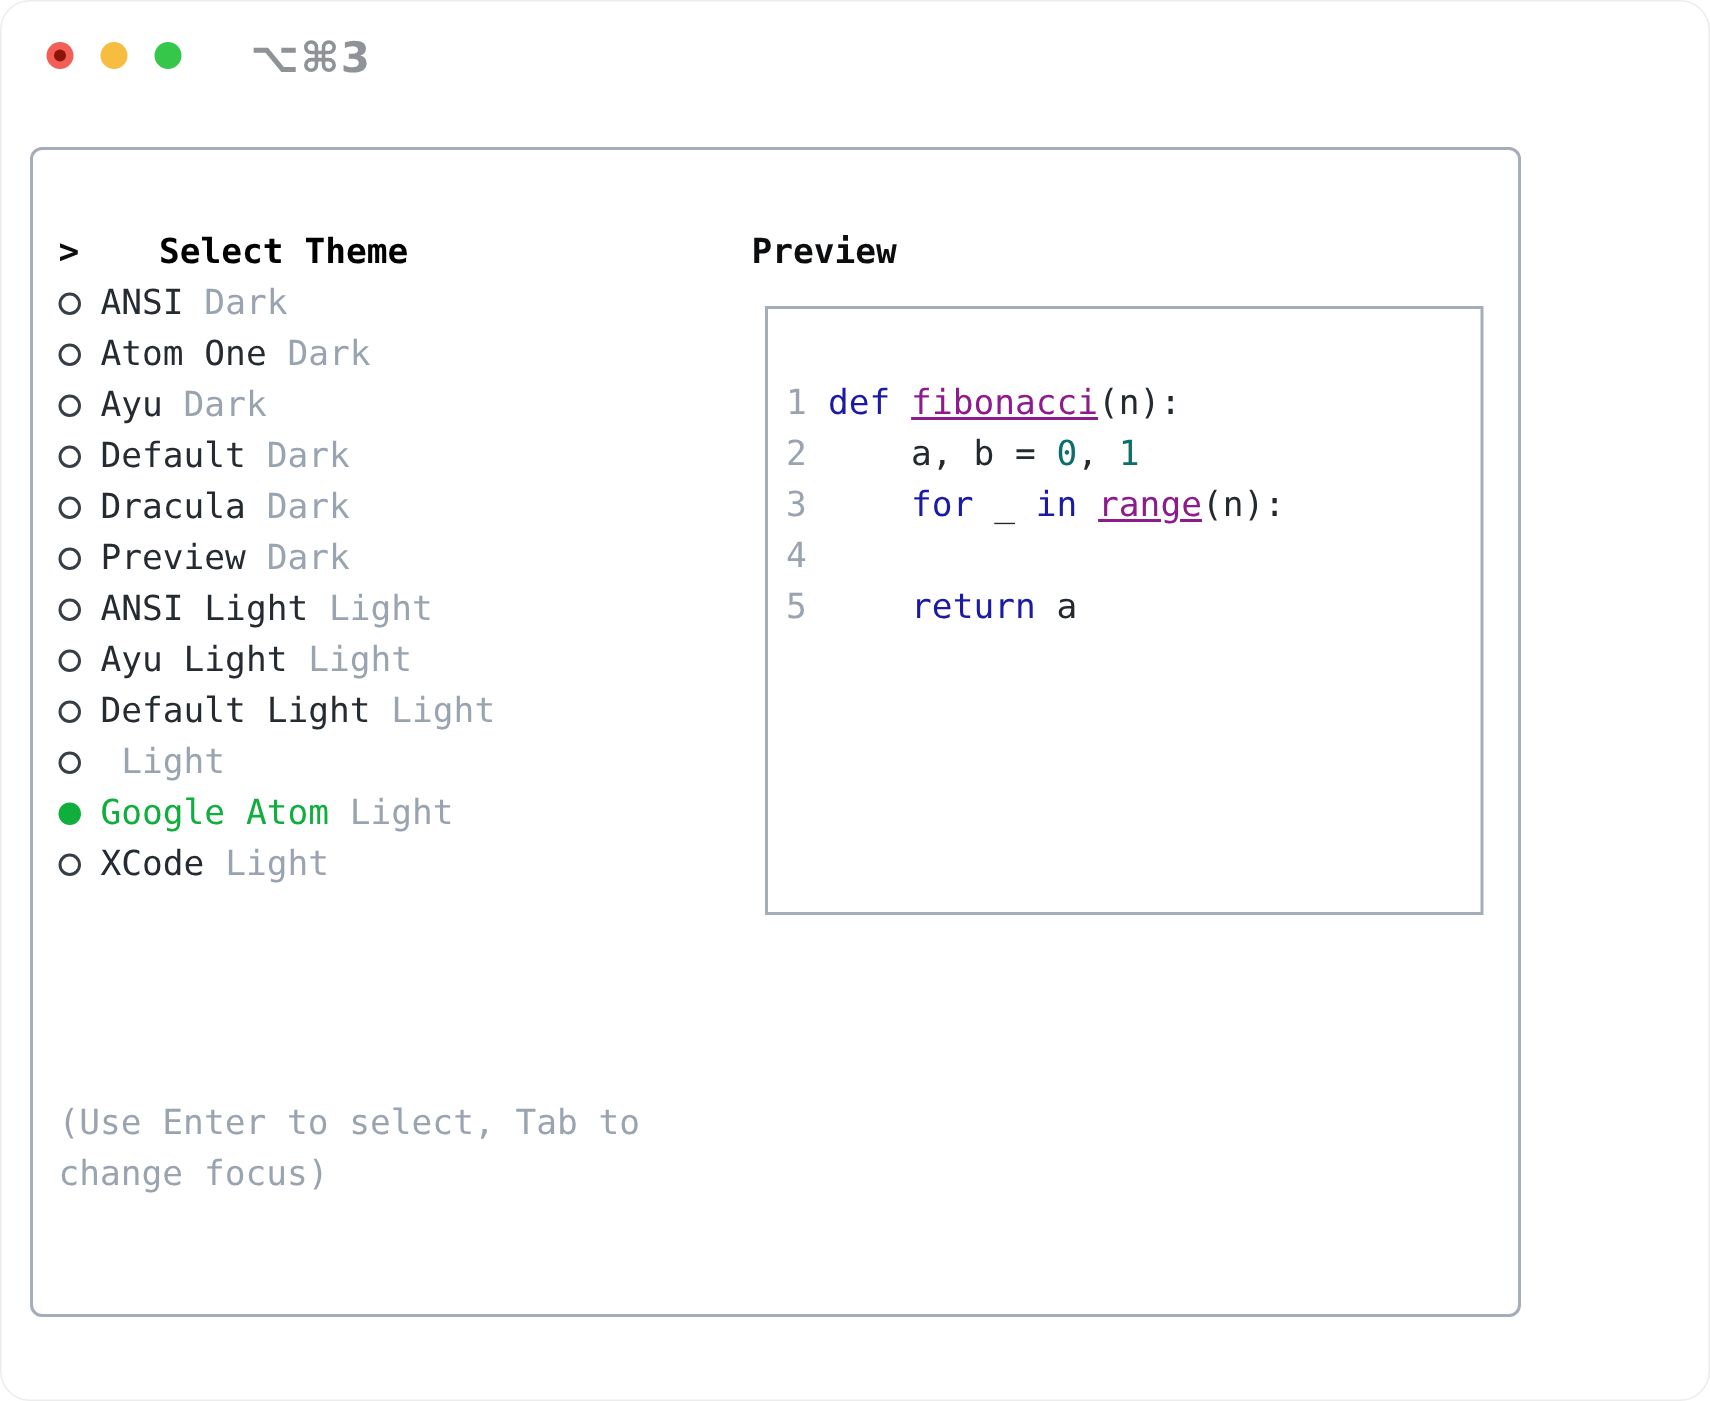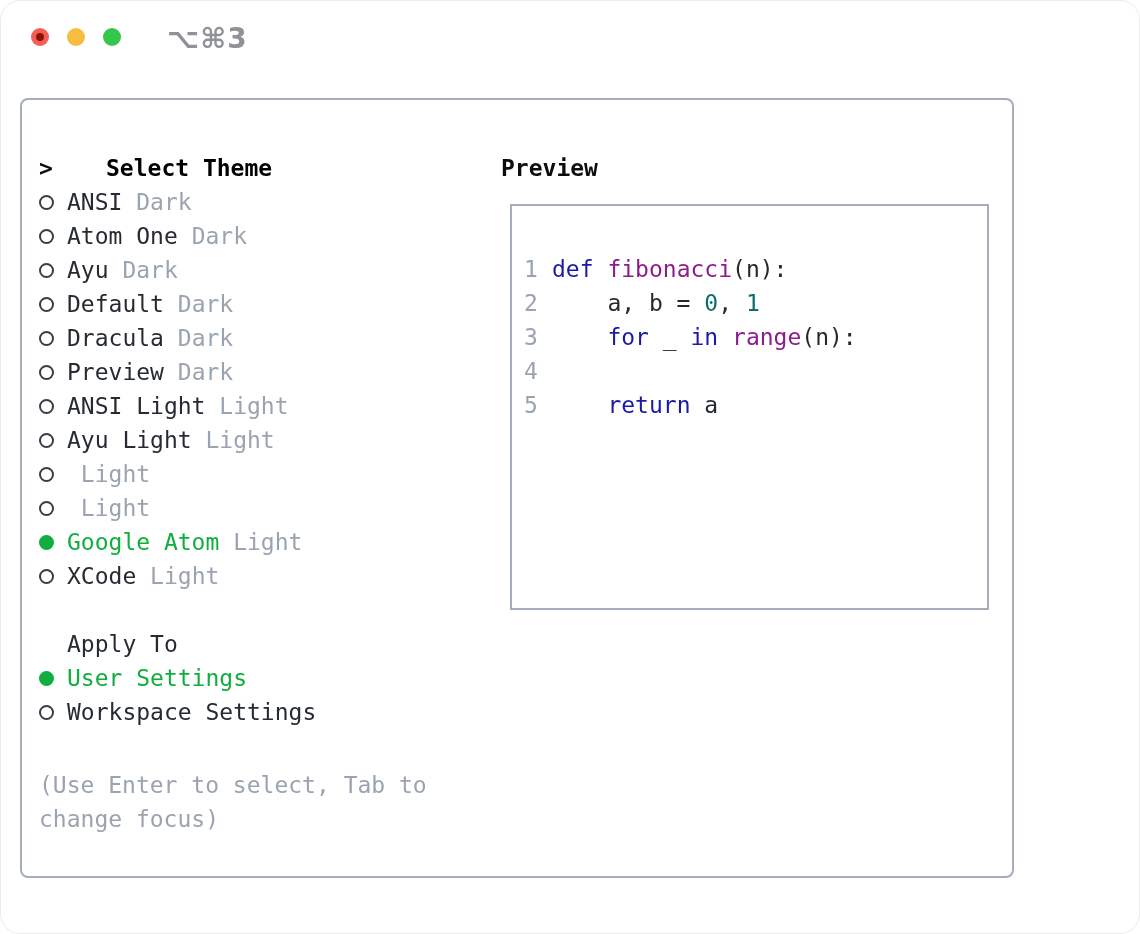--- a/index.html
+++ b/index.html
@@ -32,36 +32,36 @@
   }
   .radio.sel { background:var(--green); border-color:var(--green); }
   .prefix { font-weight:bold; color:#0b0d0f; }
   .hdr { font-weight:bold; color:#000000;margin-left:39px; }
   .name {}
   .row.sel .name { color:var(--green); }
   .variant { color:var(--muted);text-align:right; }
   .theme-list { position:absolute; left:17px; top:51px; }
   .apply-block { position:absolute; left:17px; top:527px; }
   .help {
-    position:absolute; left:17px; top:668px; width:440px;
+    position:absolute; left:17px; top:632px; width:440px;
     font-size:23px; line-height:34px; color:var(--muted); white-space:pre-line;
   }
   
   .preview-title { position:absolute; left:479px; top:51px; height:34px; display:flex; align-items:center; font-size:23px; font-weight:bold; color:#0b0d0f; }
   .preview-box {
     position:absolute; left:488px; top:104px; width:479px; height:406px;
     border:2px solid var(--border); box-sizing:border-box; overflow:hidden;
   }
   .codewrap { padding:46px 0 0 12px; font-size:23px; }
   .cline { height:34px; display:flex; align-items:center; white-space:pre; }
   .lnum { display:inline-block; width:28px; flex:0 0 28px; color:var(--muted); }
   .spacer { height:34px; }
   .tok-pl { color:#24292f; }
   .tok-kw { color:var(--kw); }
-  .tok-fn { color:var(--fn); }
+  .tok-fn { color:var(--fn);text-decoration:underline; }
   .tok-lit { color:var(--lit); }
 </style>
 </head>
 <body>
 
 <div class="window">
 
   <div class="light" style="left: 30px; background: rgb(243, 95, 87);">
     <span class="dot" style="background: rgb(140, 20, 9);"></span>
   </div>
@@ -78,35 +78,26 @@
       </div>
 
     <div class="row"><span class="marker"><span class="radio"></span></span><span class="name">ANSI</span><span class="variant"> Dark</span></div>
         <div class="row"><span class="marker"><span class="radio"></span></span><span class="name">Atom One</span><span class="variant"> Dark</span></div>
         <div class="row"><span class="marker"><span class="radio"></span></span><span class="name">Ayu</span><span class="variant"> Dark</span></div>
         <div class="row"><span class="marker"><span class="radio"></span></span><span class="name">Default</span><span class="variant"> Dark</span></div>
         <div class="row"><span class="marker"><span class="radio"></span></span><span class="name">Dracula</span><span class="variant"> Dark</span></div>
         <div class="row"><span class="marker"><span class="radio"></span></span><span class="name">Preview</span><span class="variant"> Dark</span></div>
         <div class="row"><span class="marker"><span class="radio"></span></span><span class="name">ANSI Light</span><span class="variant"> Light</span></div>
         <div class="row"><span class="marker"><span class="radio"></span></span><span class="name">Ayu Light</span><span class="variant"> Light</span></div>
-        <div class="row"><span class="marker"><span class="radio"></span></span><span class="variant"> Light</span></div>
+        <div class="row"><span class="marker"><span class="radio"></span></span><span class="name">Default Light</span><span class="variant"> Light</span></div>
         <div class="row"><span class="marker"><span class="radio"></span></span><span class="variant"> Light</span></div>
         <div class="row sel"><span class="marker"><span class="radio sel"></span></span><span class="name">Google Atom</span><span class="variant"> Light</span></div>
         <div class="row"><span class="marker"><span class="radio"></span></span><span class="name">XCode</span><span class="variant"> Light</span></div>
       </div>
 
-    <div class="apply-block">
-      <div class="row">
-        <span class="marker"></span>
-        <span class="name">Apply To</span>
-      </div>
-
-    <div class="row sel"><span class="marker"><span class="radio sel"></span></span><span class="name">User Settings</span></div>
-        <div class="row"><span class="marker"><span class="radio"></span></span><span class="name">Workspace Settings</span></div>
-      </div>
 
     <div class="help">(Use Enter to select, Tab to
 change focus)</div>
 
     <div class="preview-title">Preview</div>
 
     <div class="preview-box">
       <div class="codewrap">
 
       <div class="cline"><span class="lnum">1</span><span class="tok-kw">def</span><span class="tok-pl"> </span><span class="tok-fn">fibonacci</span><span class="tok-pl">(n):</span></div>

